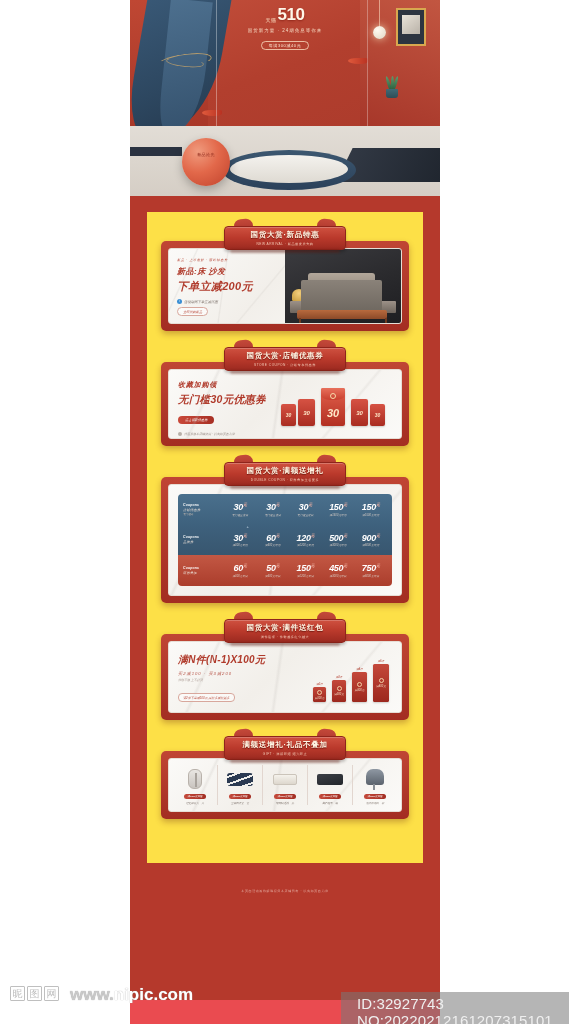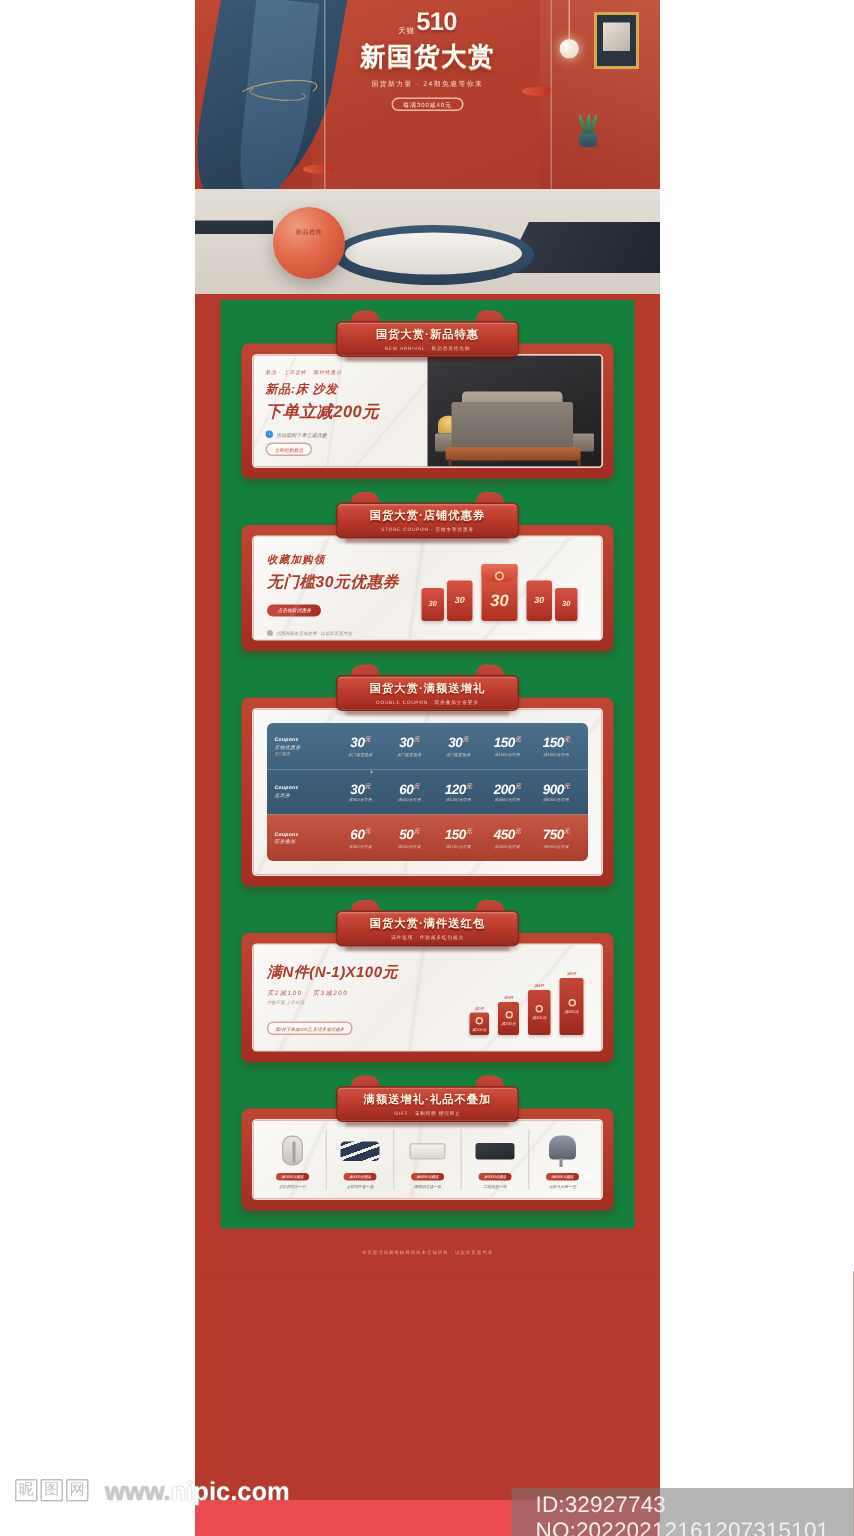--- a/index.html
+++ b/index.html
@@ -142,21 +142,21 @@
   .hero-glass2{
     position:absolute; right:72px; top:0; width:1px; height:140px;
     background:rgba(255,255,255,.3);
   }
 
   
   .body-wrap{
     position:relative; width:310px; background:#b5392c; padding-bottom:14px;
   }
   .content-col{
-    position:relative; margin:4px 17px; background:#15803d; padding:14px 0 8px 0;
+    position:relative; margin:16px 17px; background:#fde047; padding:14px 0 40px 0;
   }
 
   
   .module{ position:relative; margin:0 14px 16px 14px; }
   .module:last-child{ margin-bottom:4px; }
 
   
   .plaque{
     position:relative; width:122px; margin:0 auto; z-index:4;
   }
@@ -397,21 +397,20 @@
       <div class="hero-podium-top"></div>
     </div>
     <div class="hero-ball">
       <div class="hero-ball-txt">新品抢先</div>
     </div>
 
     <div class="hero-title-wrap">
       <div>
         <span class="t-sub510">天猫</span><span class="t-510">510</span>
       </div>
-      <div class="t-main">新国货大赏</div>
       <div class="t-desc">国货新力量 · 24期免息等你来</div>
       <div class="t-pill">每满300减40元</div>
     </div>
   </div>
 
   <div class="body-wrap">
     <div class="content-col">
 
       <div class="module">
         <div class="plaque">
@@ -549,21 +548,21 @@
                   </div>
                   <div class="c-cell">
                     <div class="c-amt"><span>60</span><sup>元</sup></div>
                     <div class="c-cond">满600元可用</div>
                   </div>
                   <div class="c-cell">
                     <div class="c-amt"><span>120</span><sup>元</sup></div>
                     <div class="c-cond">满1200元可用</div>
                   </div>
                   <div class="c-cell">
-                    <div class="c-amt"><span>200</span><sup>元</sup></div>
+                    <div class="c-amt"><span>500</span><sup>元</sup></div>
                     <div class="c-cond">满3000元可用</div>
                   </div>
                   <div class="c-cell">
                     <div class="c-amt"><span>900</span><sup>元</sup></div>
                     <div class="c-cond">满6000元可用</div>
                   </div>
                 </div>
               </div>
 
               <div class="c-row red">

